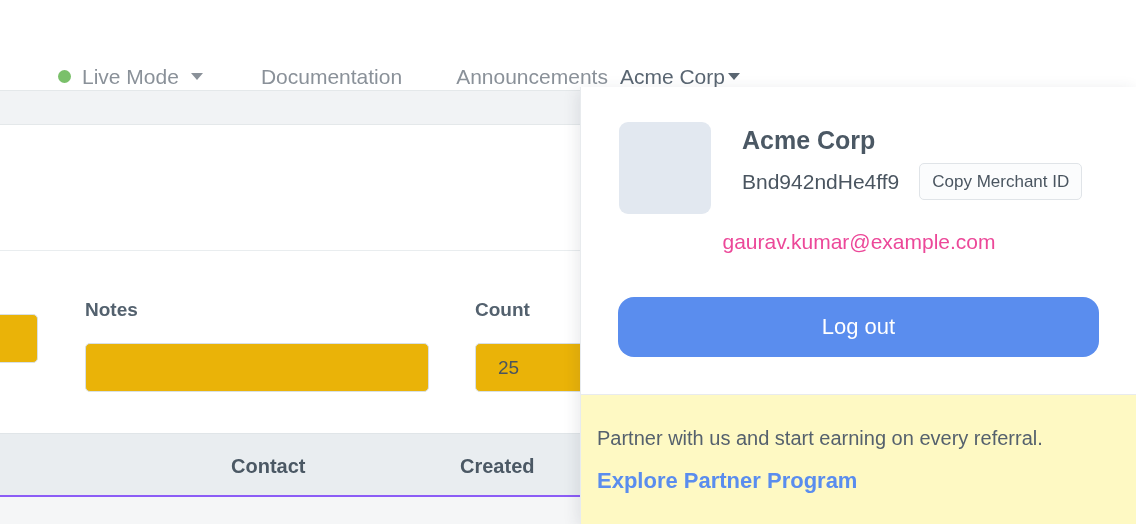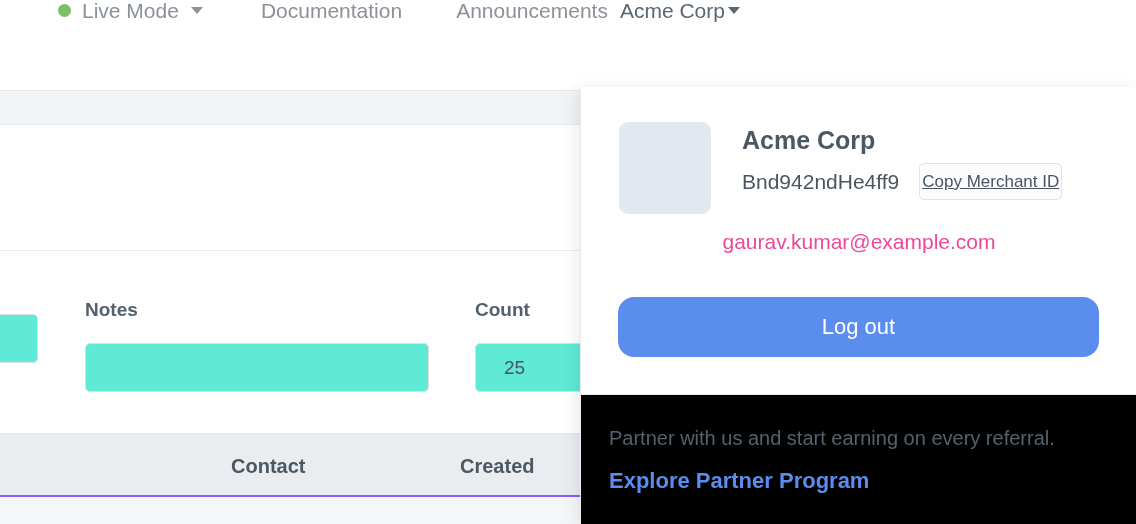--- a/index.html
+++ b/index.html
@@ -18,21 +18,21 @@
   }
 
   
   .topnav {
     position: absolute;
     left: 0; top: 0;
     width: 1136px;
     height: 87px;
     background: #ffffff;
     display: flex;
-    align-items: flex-start;
+    align-items: flex-end;
     z-index: 5;
   }
 
   .nav-item {
     display: flex;
     align-items: center;
     color: #8a9199;
     font-size: 21px;
     white-space: nowrap;
     cursor: pointer;
@@ -121,24 +121,24 @@
     line-height: 1;
     white-space: nowrap;
     margin-top: 10px;
   }
 
   .field-input {
     margin-top: 24px;
     height: 49px;
     border: 1px solid #d8e0e5;
     border-radius: 5px;
-    background: #5eead4;
-    display: flex;
-    align-items: center;
-    padding-left: 28px;
+    background: #eab308;
+    display: flex;
+    align-items: center;
+    padding-left: 22px;
     color: #4a5560;
     font-size: 19px;
     font-family: "Liberation Sans", sans-serif;
   }
 
   .field-date   { left: -68px;  top: 165px; width: 106px; }
   .field-notes  { left: 85px;   top: 165px; width: 344px; }
   .field-count  { left: 475px;  top: 165px; width: 190px; }
 
   .field-date .field-label { visibility: hidden; }
@@ -231,32 +231,31 @@
   .merchant-id {
     color: #4a5560;
     font-size: 21px;
     line-height: 1;
     white-space: nowrap;
   }
 
   .copy-btn {
     margin-left: 20px;
     height: 37px;
-    padding: 0 2px;
+    padding: 0 12px;
     border: 1px solid #e0e4e8;
     border-radius: 5px;
     background: #fbfcfd;
     color: #4a5560;
     font-size: 17px;
     font-family: "Liberation Sans", sans-serif;
     display: flex;
     align-items: center;
     cursor: pointer;
     white-space: nowrap;
-    text-decoration: underline;
   }
 
   .email {
     position: absolute;
     left: 0; top: 144px;
     width: 556px;
     text-align: center;
     color: #ec4899;
     font-size: 21px;
     line-height: 1;
@@ -278,23 +277,23 @@
     display: flex;
     align-items: center;
     justify-content: center;
   }
 
   .panel-footer {
     position: absolute;
     left: 0; top: 307px;
     width: 556px;
     height: 130px;
-    background: #000000;
+    background: #fef9c3;
     border-top: 1px solid #e8ebee;
-    padding-left: 28px;
+    padding-left: 16px;
     padding-top: 33px;
   }
 
   .footer-text {
     color: #55616d;
     font-size: 20px;
     line-height: 1;
     white-space: nowrap;
   }
 

